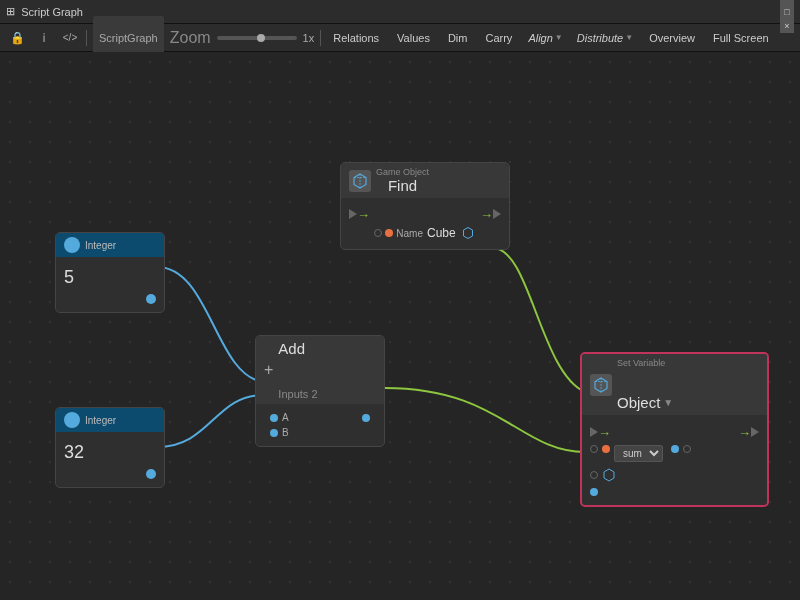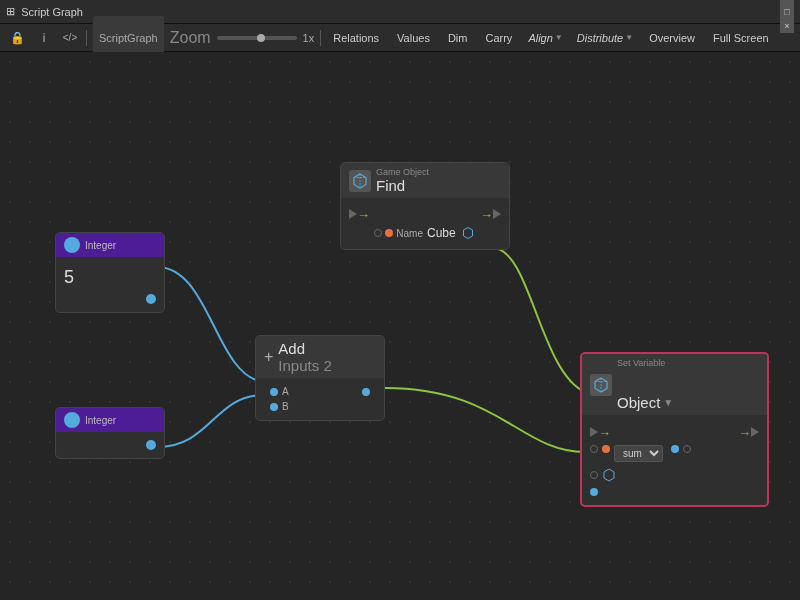--- a/index.html
+++ b/index.html
@@ -157,21 +157,21 @@
     }
     .node-body {
       padding: 6px 8px;
     }
 
     
     .integer-node {
       width: 110px;
     }
     .integer-node .node-header {
-      background: #4c1d95;
+      background: #0c4a6e;
     }
     .integer-value {
       font-size: 18px;
       color: #ddd;
       padding: 4px 0;
       text-align: left;
     }
     .node-port-row {
       display: flex;
       align-items: center;
@@ -212,20 +212,21 @@
       justify-content: space-between;
       padding: 2px 6px;
     }
 
     
     .gof-node {
       width: 170px;
     }
     .gof-node .node-header {
       background: #383838;
+      text-align: center;
     }
     .node-icon-box {
       width: 22px;
       height: 22px;
       background: #555;
       border-radius: 3px;
       display: flex;
       align-items: center;
       justify-content: center;
       font-size: 13px;
@@ -349,32 +350,33 @@
       </div>
     </div>
   </div>
 
   <div class="node integer-node" style="left:55px; top:355px;">
     <div class="node-header">
       <div style="width:16px;height:16px;background:#5ad;border-radius:50%;display:inline-block;"></div>
       <span>Integer</span>
     </div>
     <div class="node-body">
+      <div class="integer-value">32</div>
       <div class="node-port-row">
         <div class="port-dot"></div>
       </div>
     </div>
   </div>
 
   <div class="node add-node" style="left:255px; top:283px;">
     <div class="node-header">
       <span style="font-size:16px;color:#aaa;">+</span>
       <div>
         <div class="node-title-main">Add</div>
-        <div style="font-size:15px;color:#888;">
+        <div style="font-size:11px;color:#888;margin-top:31px;">
           <span>Inputs</span>
           <span>2</span>
         </div>
       </div>
     </div>
     <div class="node-body">
       <div class="port-row-space">
         <div style="display:flex;align-items:center;gap:4px;">
           <div class="port-dot" style="width:8px;height:8px;"></div>
           <span class="port-label">A</span>

